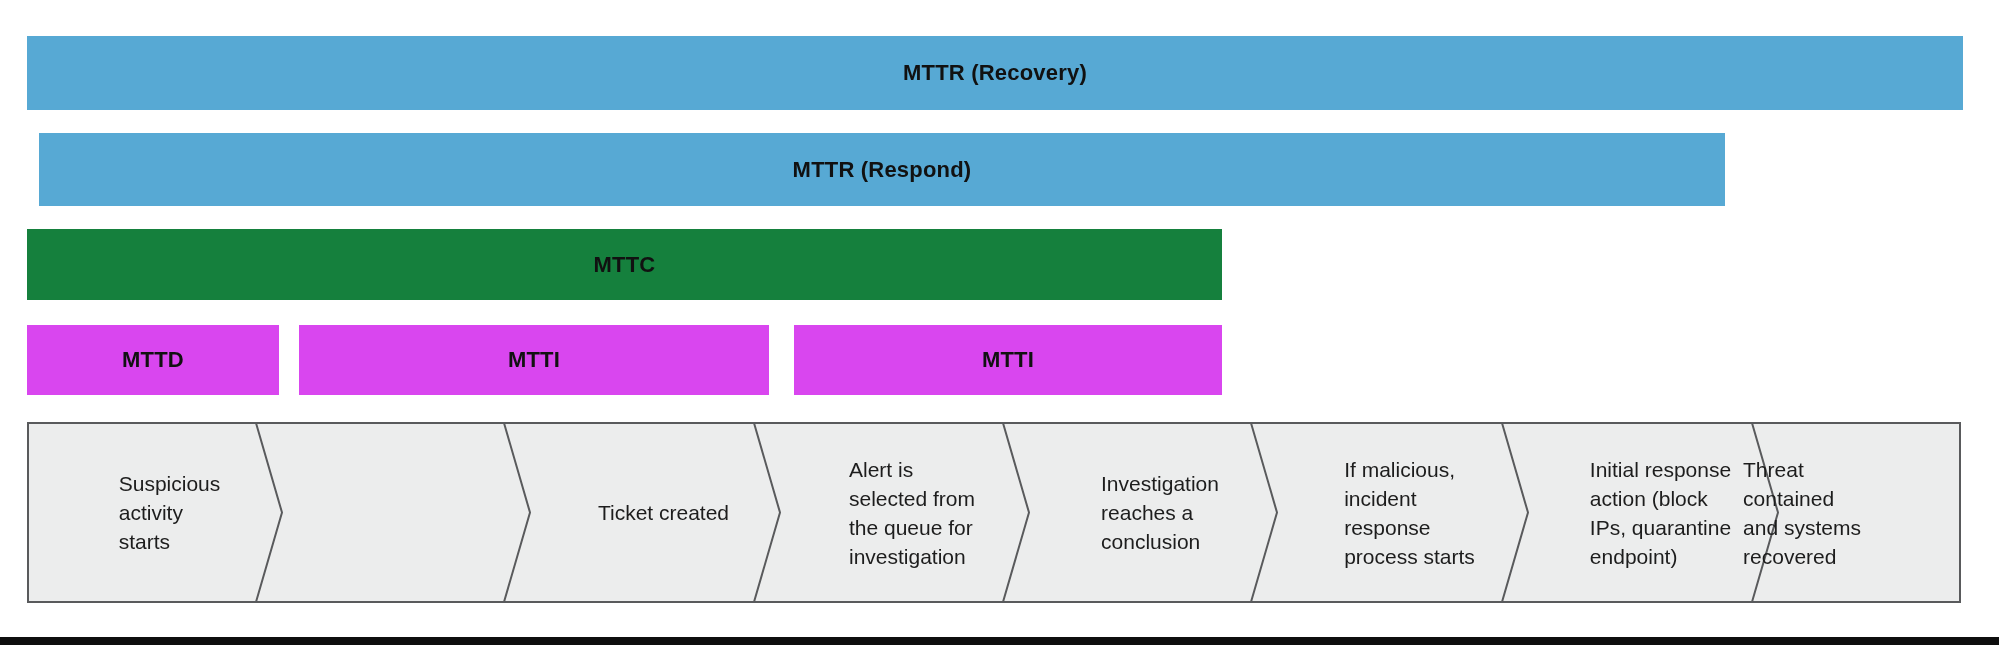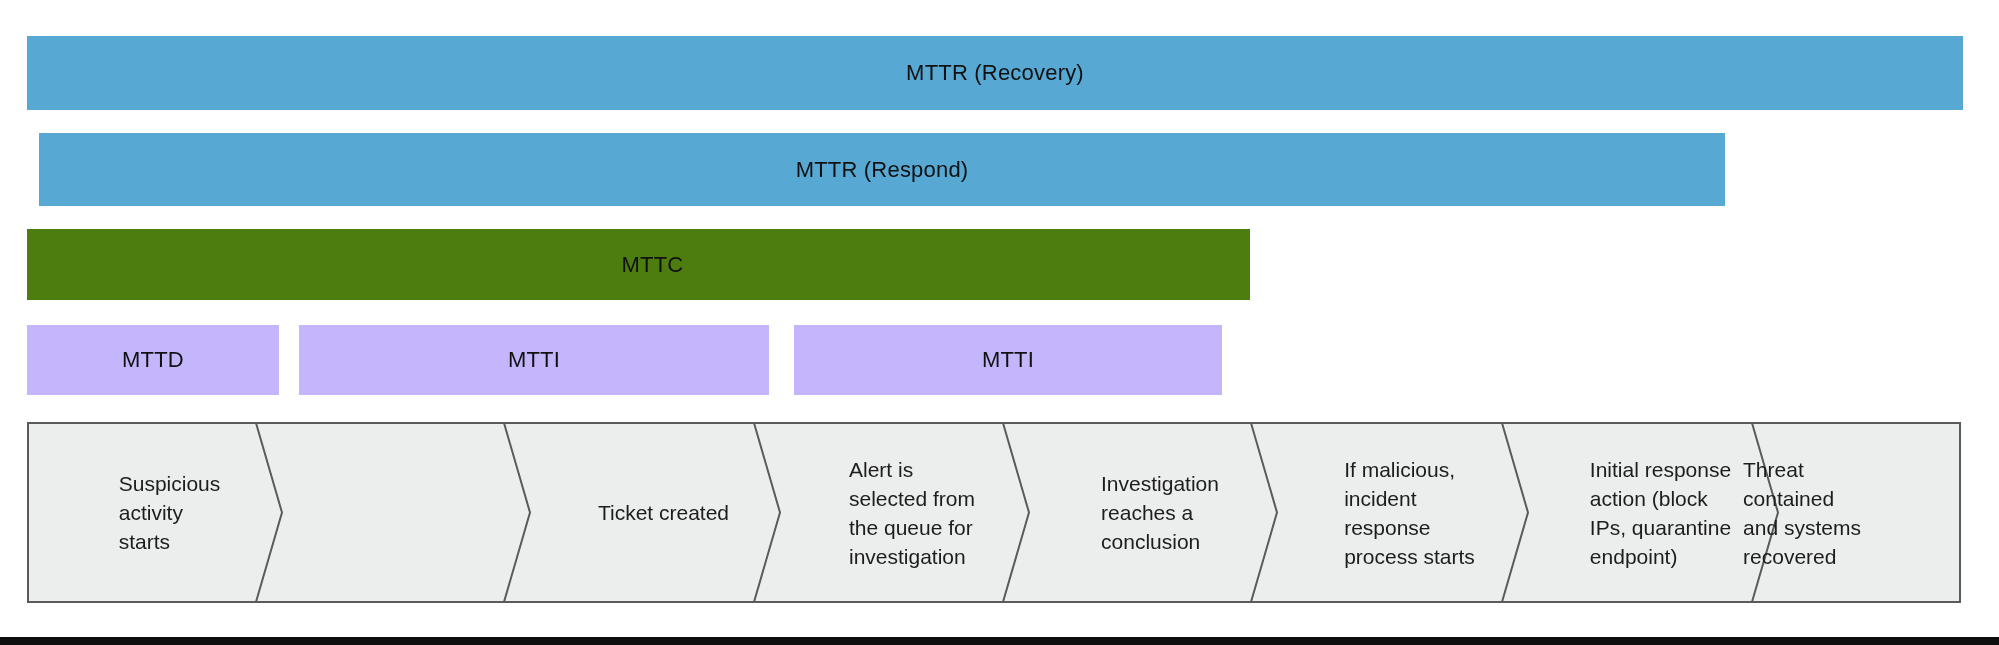--- a/index.html
+++ b/index.html
@@ -10,27 +10,27 @@
     background: #ffffff;
     font-family: "Liberation Sans", sans-serif;
     overflow: hidden;
   }
   .bar {
     position: absolute;
     display: flex;
     align-items: center;
     justify-content: center;
     font-size: 22px;
-    font-weight: 400;
+    font-weight: 700;
     color: #111111;
     letter-spacing: 0.2px;
   }
   .bar-blue  { background: #57A9D4; }
-  .bar-green { background: #4d7c0f; padding-left: 28px; }
-  .bar-mint  { background: #c4b5fd; }
+  .bar-green { background: #15803d; }
+  .bar-mint  { background: #d946ef; }
 
   #bar-recovery { left: 27px;  top: 36px;  width: 1936px; height: 74px; }
   #bar-respond  { left: 39px;  top: 133px; width: 1686px; height: 73px; }
   #bar-mttc     { left: 27px;  top: 229px; width: 1195px; height: 71px; }
   #bar-mttd     { left: 27px;  top: 325px; width: 252px;  height: 70px; }
   #bar-mtta     { left: 299px; top: 325px; width: 470px;  height: 70px; }
   #bar-mtti     { left: 794px; top: 325px; width: 428px;  height: 70px; }
 
   .band {
     position: absolute;

